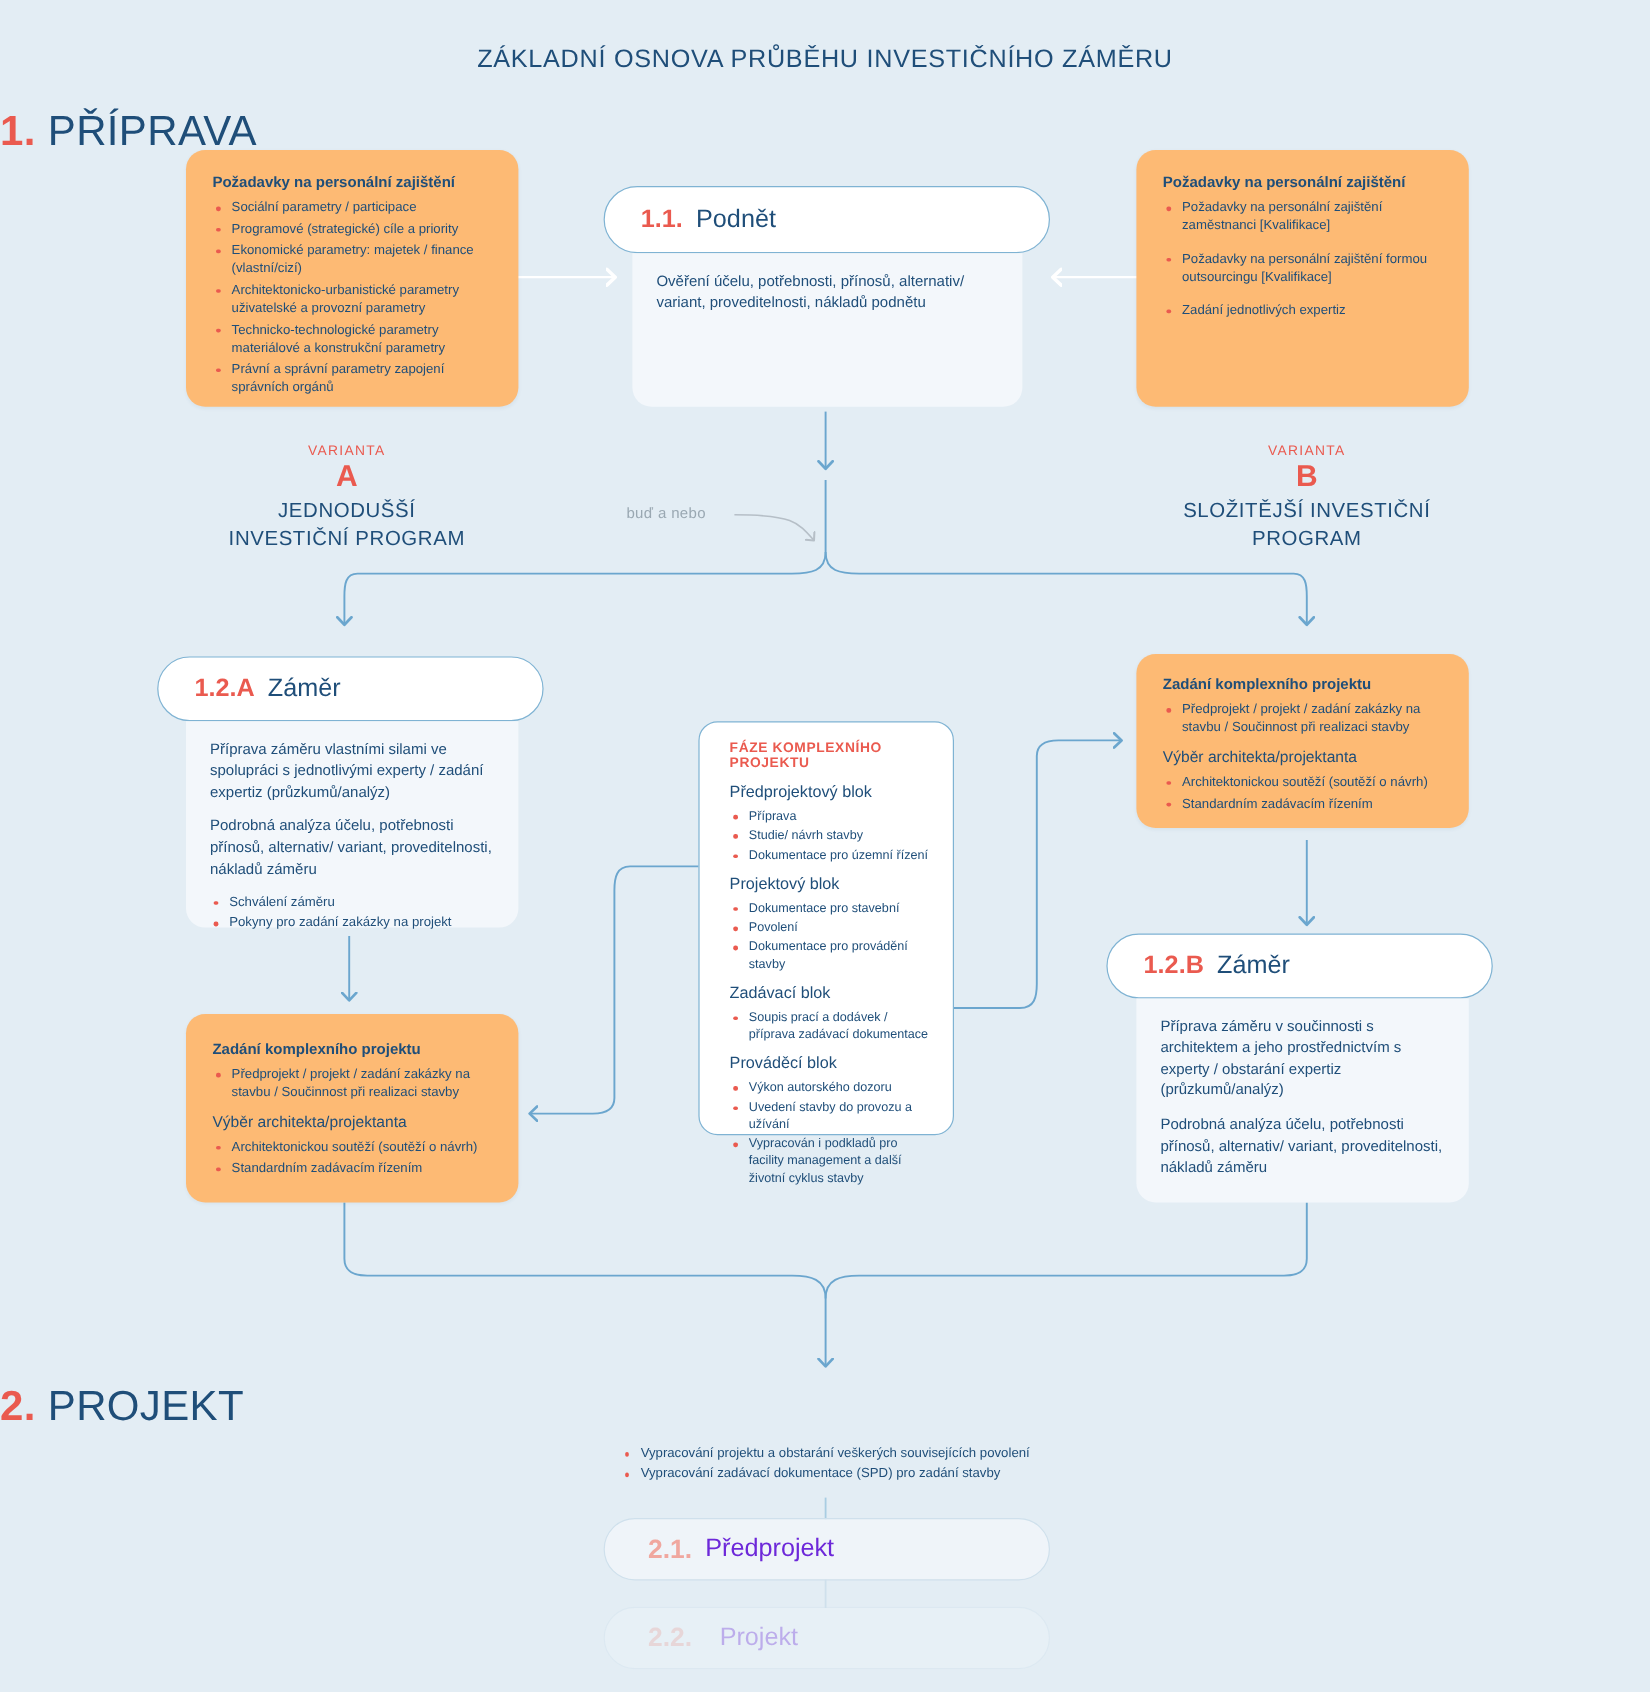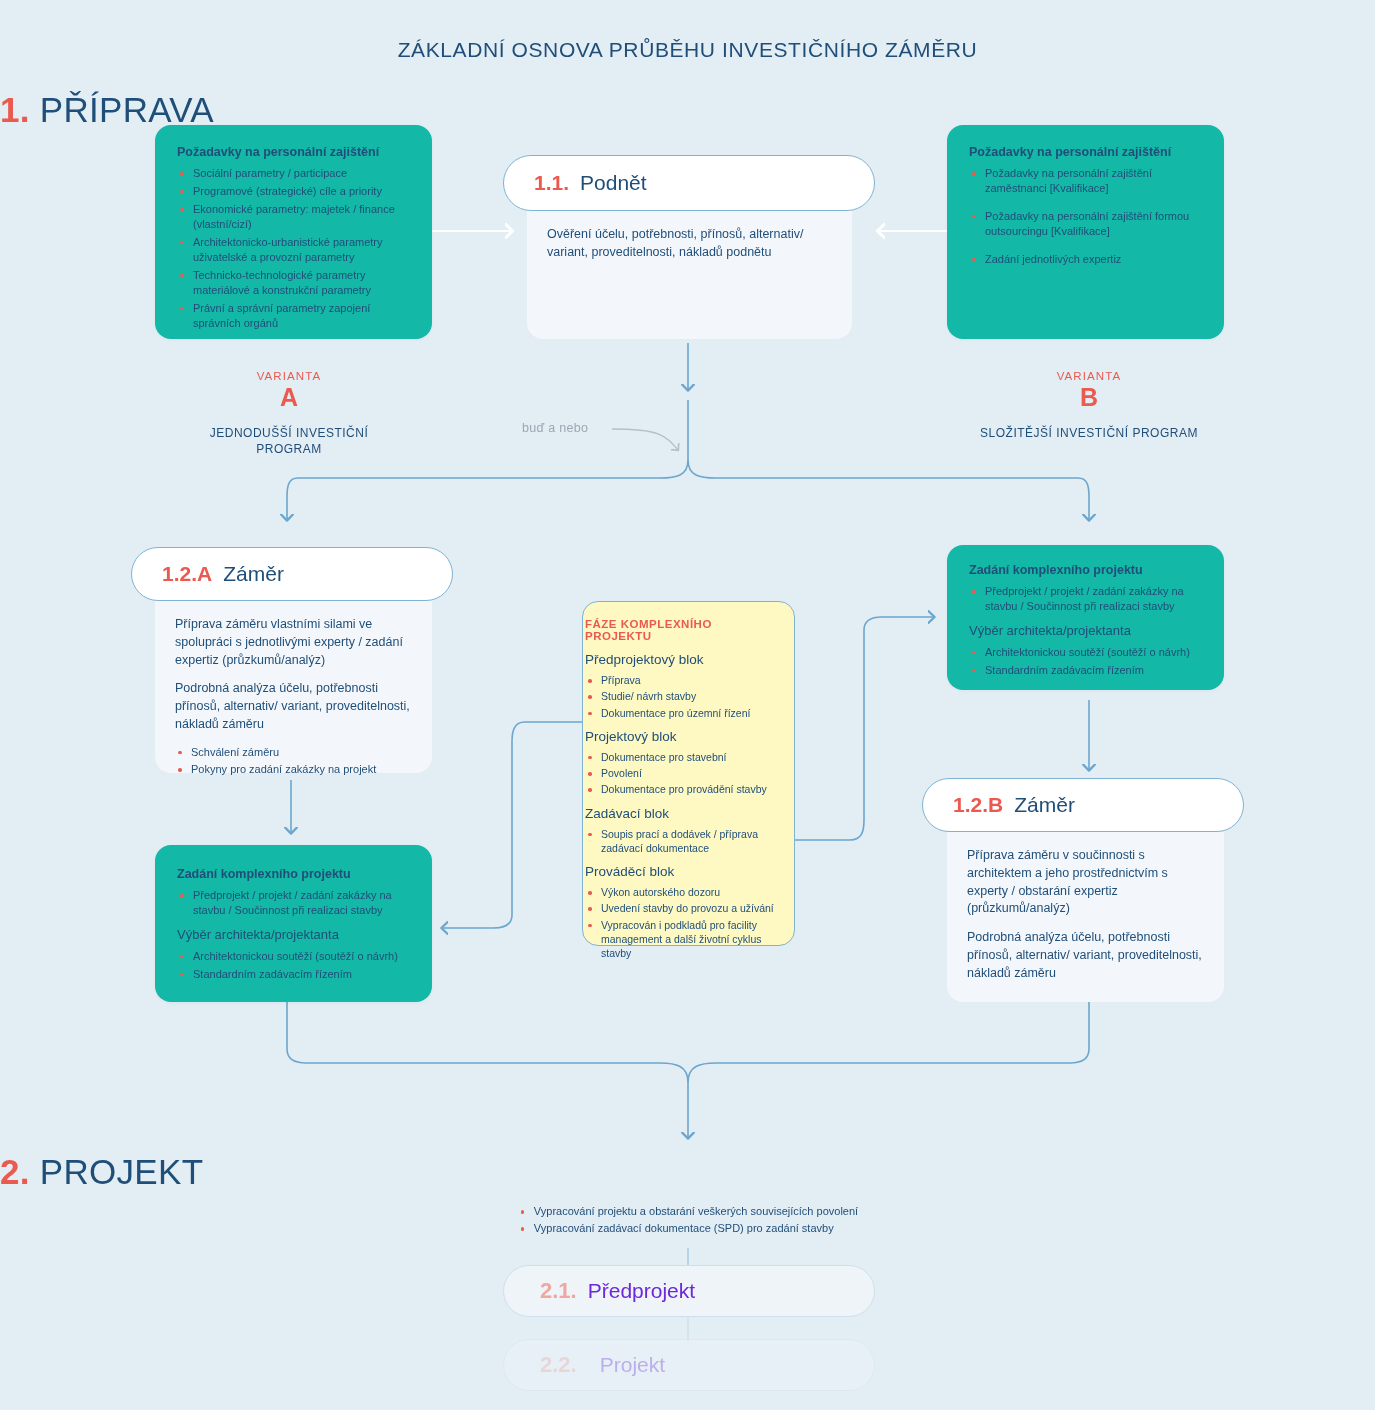--- a/index.html
+++ b/index.html
@@ -23,21 +23,21 @@
   .phase-heading{
     left:0;width:1375px;text-align:left;
     font-size:35px;font-weight:400;color:#1f4e79;letter-spacing:.3px;
   }
   .phase-heading .num{color:#ea5a4f;font-weight:700;margin-right:10px;}
   #phase1{top:90px;}
   #phase2{top:1152px;}
 
   
   .card{
-    background:#14b8a6;border-radius:16px;
+    background:#fdba74;border-radius:16px;
     box-shadow:0 1px 3px rgba(31,78,121,.06);
   }
   .card-lite{
     background:#f3f7fb;border-radius:0 0 16px 16px;
   }
   .card h4{
     margin:0 0 7px 0;font-size:12.5px;font-weight:700;color:#1f4e79;
   }
   .para{font-size:12.5px;line-height:1.42;color:#1f4e79;margin:0 0 11px 0;}
   ul.bul{margin:0 0 9px 0;padding:0;list-style:none;}
@@ -57,30 +57,30 @@
     display:flex;align-items:center;box-sizing:border-box;
     padding-left:30px;
   }
   .pill .pnum{color:#ea5a4f;font-weight:700;font-size:21px;margin-right:11px;}
   .pill .plab{color:#1f4e79;font-size:21px;font-weight:400;}
 
   
   .variant{text-align:center;}
   .variant .vtop{color:#ea5a4f;font-size:11.5px;letter-spacing:1.1px;}
   .variant .vletter{color:#ea5a4f;font-size:25px;font-weight:700;line-height:1.25;}
-  .variant .vdesc{color:#1f4e79;font-size:12px;letter-spacing:.5px;line-height:1.35;margin-top:12px;}
+  .variant .vdesc{color:#1f4e79;font-size:17px;letter-spacing:.5px;line-height:1.35;margin-top:2px;}
 
   .either{
     color:#9aa8b2;font-size:12.5px;letter-spacing:.3px;
   }
 
   
   #faze-box{
-    background:#fef9c3;border:1.5px solid #7fb3d3;border-radius:16px;
-    box-sizing:border-box;padding:16px 18px 14px 2px;
+    background:#ffffff;border:1.5px solid #7fb3d3;border-radius:16px;
+    box-sizing:border-box;padding:16px 18px 14px 25px;
   }
   #faze-box .faze-title{
     color:#ea5a4f;font-size:11.5px;font-weight:700;letter-spacing:.5px;margin-bottom:10px;
   }
   #faze-box .blk{font-size:13.5px;font-weight:400;color:#1f4e79;margin:0 0 6px 0;}
   #faze-box ul.bul li{font-size:10.5px;margin-bottom:2px;}
   #faze-box ul.bul{margin-bottom:9px;}
 
   
   #phase2-bullets{

